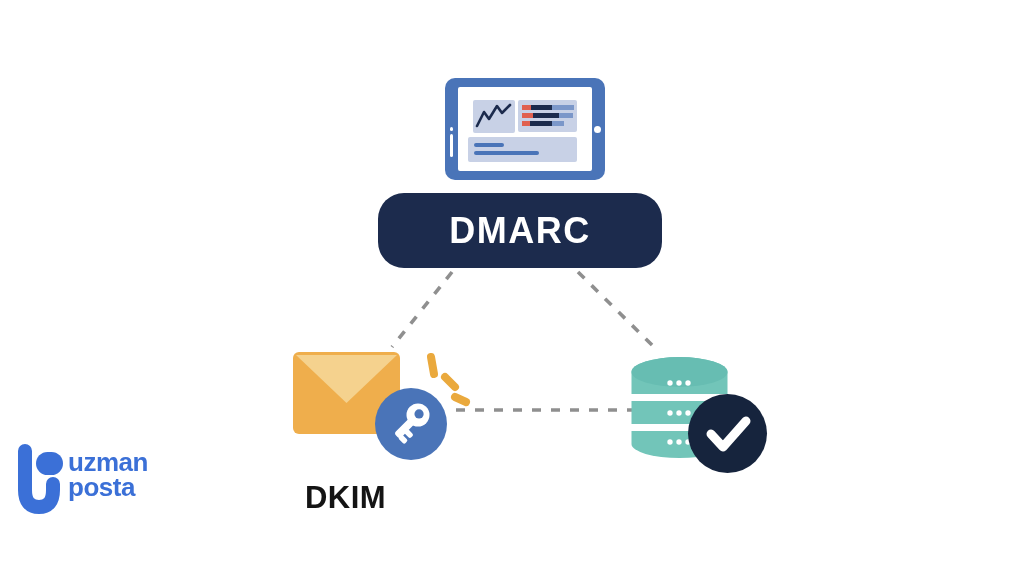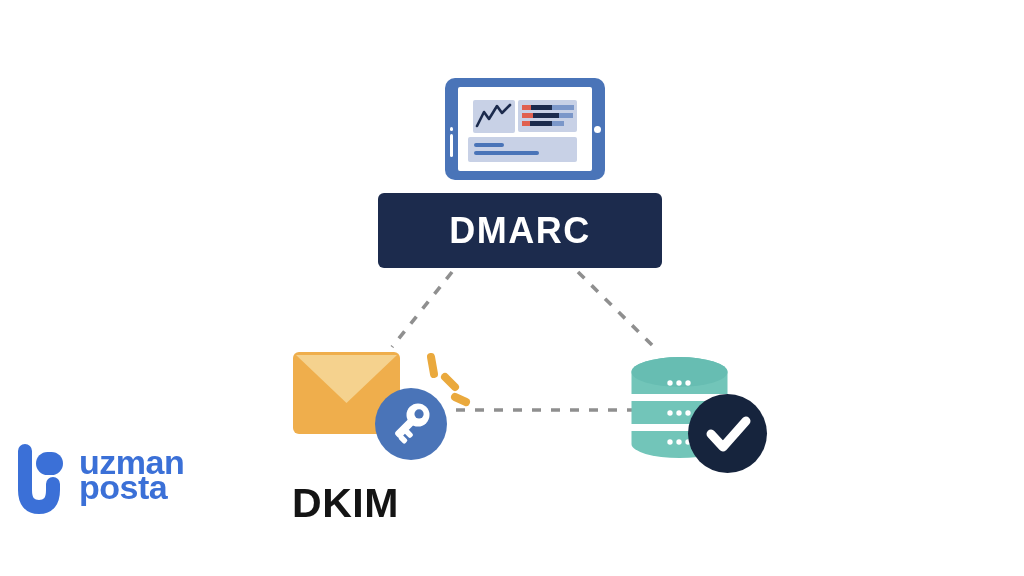--- a/index.html
+++ b/index.html
@@ -40,56 +40,56 @@
   .panel-chart { left: 15px; top: 13px; width: 42px; height: 33px; }
   .panel-bars  { left: 60px; top: 13px; width: 59px; height: 32px; }
   .panel-text  { left: 10px; top: 50px; width: 109px; height: 25px; }
   .bar-row { position: absolute; height: 5px; display: flex; }
   .bar-seg { height: 100%; }
   .txt-line { position: absolute; height: 4px; border-radius: 2px; background: #4a74b8; }
   
   .dmarc-badge {
     position: absolute; left: 378px; top: 193px;
     width: 284px; height: 75px;
-    background: #1c2b4d; border-radius: 6px;
+    background: #1c2b4d; border-radius: 26px;
     display: flex; align-items: center; justify-content: center;
   }
   .dmarc-badge span {
     color: #ffffff; font-size: 36px; font-weight: 700; letter-spacing: 1.5px;
   }
   
   .connectors { position: absolute; left: 0; top: 0; width: 1024px; height: 576px; }
   
   .envelope { position: absolute; left: 293px; top: 352px; }
   .key-circle {
     position: absolute; left: 375px; top: 388px;
     width: 72px; height: 72px; border-radius: 50%;
     background: #4a74b8;
   }
   .sparkles { position: absolute; left: 415px; top: 348px; }
   .node-label {
     position: absolute; text-align: center;
-    font-size: 41px; font-weight: 800; color: #141414; letter-spacing: 0.5px;
+    font-size: 31px; font-weight: 800; color: #141414; letter-spacing: 0.5px;
   }
   .dkim-label { left: 278px; top: 480px; width: 135px; }
   .spf-label  { left: 648px; top: 480px; width: 115px; }
   
   .database { position: absolute; left: 630px; top: 356px; }
   .check-circle {
     position: absolute; left: 688px; top: 394px;
     width: 79px; height: 79px; border-radius: 50%;
     background: #16243d;
     display: flex; align-items: center; justify-content: center;
   }
   
   .logo { position: absolute; left: 16px; top: 444px; display: flex; }
   .logo-mark { width: 50px; height: 80px; }
   .logo-text {
-    margin-left: 13px; margin-top: 6px;
-    color: #3b70d7; font-size: 34px; font-weight: 800;
+    margin-left: 2px; margin-top: 6px;
+    color: #3b70d7; font-size: 26px; font-weight: 800;
     line-height: 25px; letter-spacing: -0.5px;
   }
 </style>
 </head>
 <body>
 
 <div class="canvas">
 
   <svg class="connectors" viewBox="0 0 1024 576">
     <line x1="452" y1="272" x2="392" y2="347" stroke="#8f8f8f" stroke-width="3.6" stroke-dasharray="9 10"></line>

